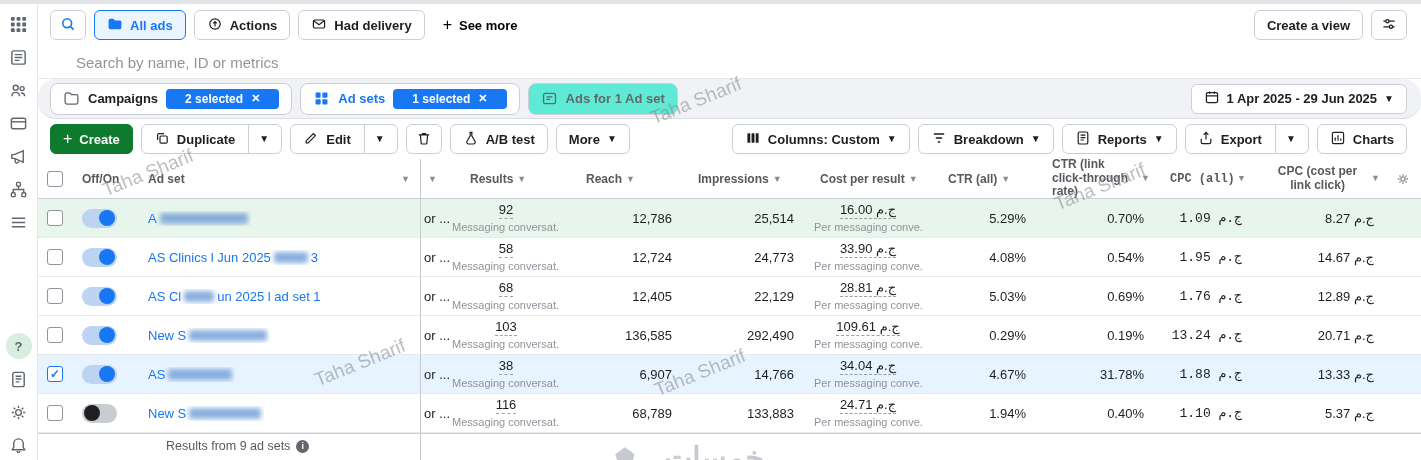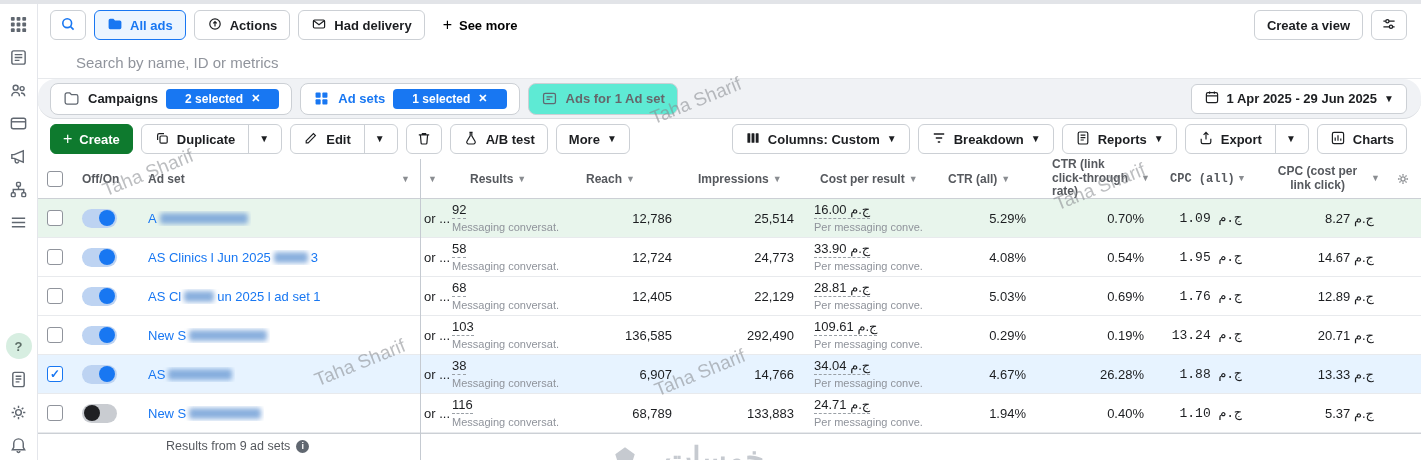--- a/index.html
+++ b/index.html
@@ -102,21 +102,21 @@
                   border-radius:50%; background:#1877F2; }
   .toggle.off { background:#c9ccd1; }
   .toggle.off .knob { right:auto; left:2px; background:#1f2023; }
 
   .adset-link { color:#1877F2; text-decoration:none; white-space:nowrap; overflow:hidden;
                 text-overflow:ellipsis; display:inline-flex; align-items:center; cursor:pointer; }
   .blur-block { display:inline-block; height:11px; border-radius:2px; background:#76a2d8;
                 filter:blur(2.5px); opacity:.85; margin:0 3px; vertical-align:middle; }
   .partial-txt { color:#1c1e21; white-space:nowrap; }
 
-  .stack { display:flex; flex-direction:column; align-items:flex-start; line-height:1.1; }
+  .stack { display:flex; flex-direction:column; align-items:center; line-height:1.1; }
   .metric { border-bottom:1px dashed #9aa0a6; padding-bottom:1px; }
   .sub { font-size:11px; color:#8f939b; margin-top:2px; white-space:nowrap; overflow:hidden; max-width:108px; }
 
   .tfoot { height:25px; border-top:1px solid #ccd0d5; background:#fff; display:flex;
            align-items:center; gap:6px; padding-left:128px; color:#56595e; font-size:12.5px; font-weight:400; }
   .info { width:13px; height:13px; border-radius:50%; background:#606770; color:#fff; font-size:9px;
           font-weight:700; display:inline-flex; align-items:center; justify-content:center; }
 
   
   .wm { position:absolute; color:#86898e; opacity:.55; font-size:19px; transform:rotate(-22deg);
@@ -686,21 +686,21 @@
     <div class="td c-cost num">
               <span class="stack">
                 <span class="metric">34.04 ج.م</span>
                 <span class="sub">Per messaging conve...</span>
               </span>
             </div>
     <div class="td c-ctr num">
               <span>4.67%</span>
             </div>
     <div class="td c-ctrl num">
-              <span>26.28%</span>
+              <span>31.78%</span>
             </div>
     <div class="td c-cpc num">
               <span>1.88 ج.م</span>
             </div>
     <div class="td c-cpcl num">
               <span>13.33 ج.م</span>
             </div>
     <div class="td c-gear"></div>
   </div>
 

